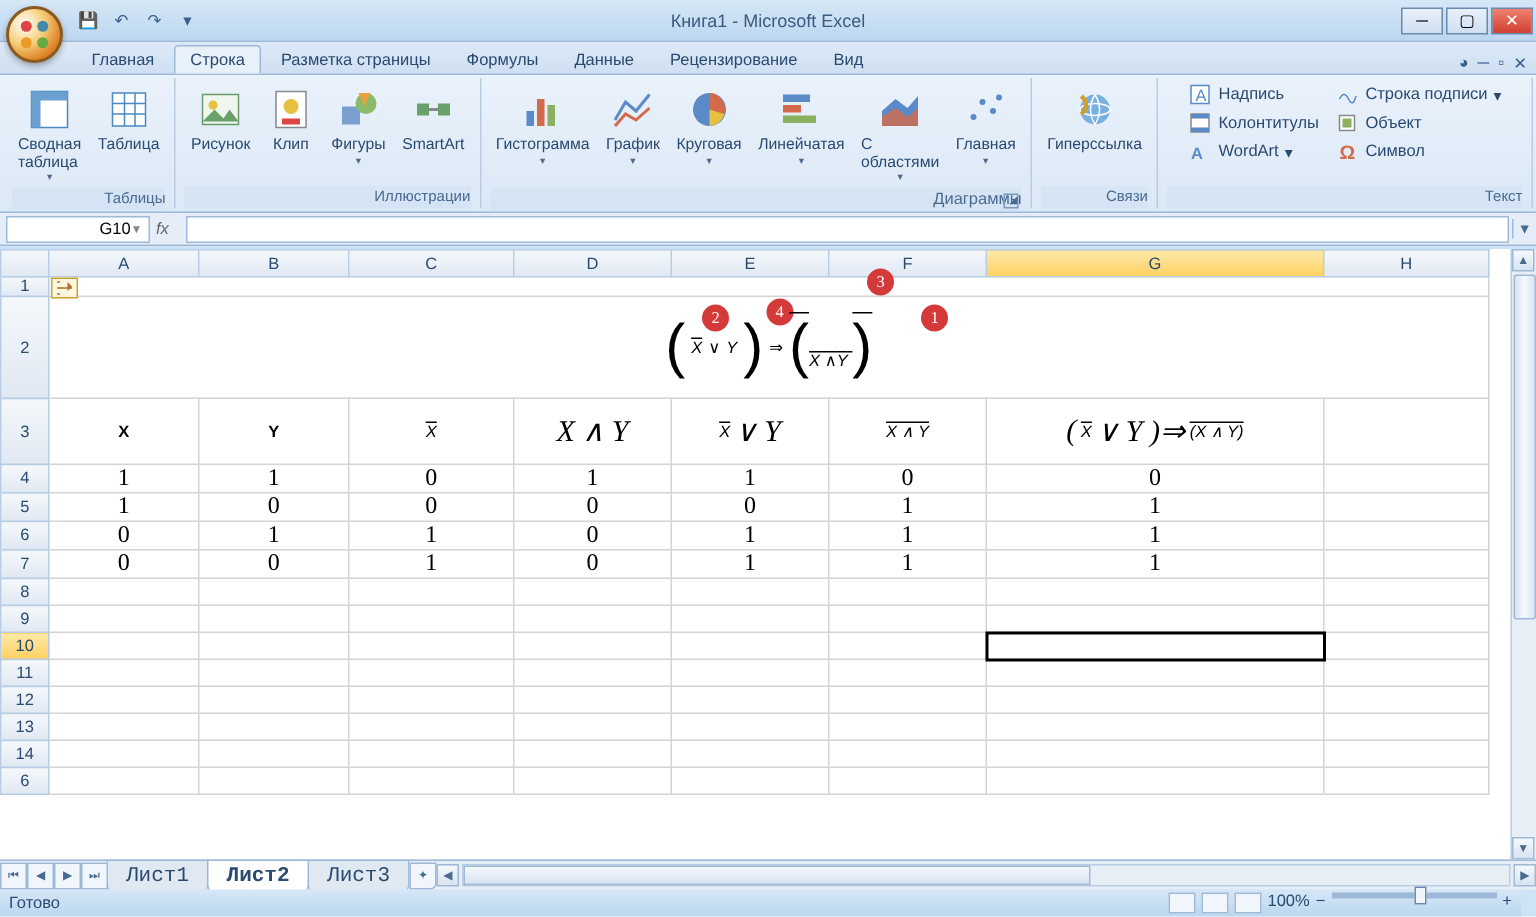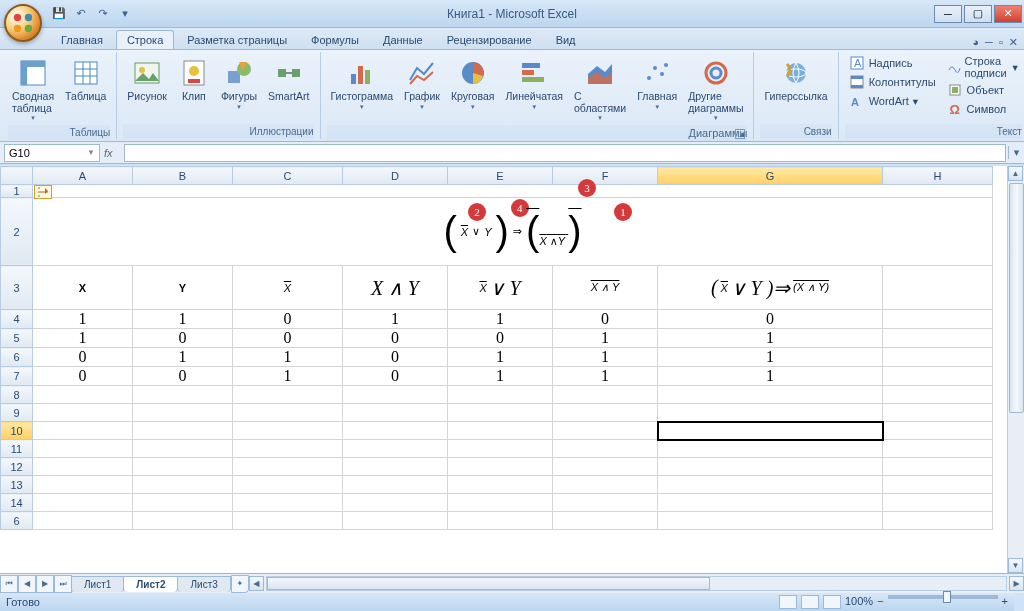--- a/index.html
+++ b/index.html
@@ -31,21 +31,21 @@
 .bigbtn { display:flex; flex-direction:column; align-items:center; padding:2px 3px; color:#2a4a70; cursor:pointer; border:1px solid transparent; border-radius:3px; min-width:40px; }
 .bigbtn .ico { width:32px; height:32px; display:flex; align-items:center; justify-content:center; margin-bottom:2px; }
 .bigbtn .lbl { font-size:10.5px; text-align:left; line-height:1.1; white-space:pre; }
 .dd::after { content:"▾"; font-size:7px; color:#4a6a90; display:block; }
 .smallbtns { display:flex; flex-direction:column; gap:1px; }
 .smallbtn { display:flex; align-items:center; gap:4px; padding:1px 4px; color:#2a4a70; cursor:pointer; font-size:10.5px; }
 .smallbtn .sico { width:16px; height:16px; display:inline-flex; align-items:center; justify-content:center; }
 
 
 .fbar { height:22px; background:#e4edf8; display:flex; align-items:center; border-bottom:1px solid #9db9d7; }
-.namebox { width:96px; height:18px; background:#fff; border:1px solid #9db9d7; margin-left:4px; padding:0 4px; display:flex; align-items:center; justify-content:space-between; font-size:11px; }
+.namebox { width:96px; height:18px; background:#fff; border:1px solid #9db9d7; margin-left:4px; padding:0 4px; display:flex; align-items:center; justify-content:flex-end; font-size:11px; }
 .fx { width:16px; margin:0 4px; color:#666; font-style:italic; }
 .formula { flex:1; height:18px; background:#fff; border:1px solid #9db9d7; margin-right:2px; }
 .fbar-exp { width:16px; text-align:center; color:#4a6a90; border-left:1px solid #9db9d7; }
 
 
 .gridwrap { position:absolute; top:166px; left:0; right:0; bottom:38px; background:#fff; overflow:hidden; }
 .corner { width:32px; height:18px; background:linear-gradient(#f4f8fc,#e0e8f2); border:1px solid #b8cde4; }
 table.sheet { border-collapse:collapse; table-layout:fixed; }
 .colh th { background:linear-gradient(#f4f8fc,#e0e8f2); border:1px solid #b8cde4; color:#2a4a70; font-weight:normal; height:18px; font-size:11px; }
 .rowh { background:linear-gradient(#f4f8fc,#e0e8f2); border:1px solid #b8cde4; color:#2a4a70; text-align:center; width:32px; font-size:11px; }
@@ -66,21 +66,21 @@
 .hdr { font-family:"Times New Roman",serif; font-size:20px; font-style:italic; display:flex; align-items:center; justify-content:center; gap:3px; }
 .hdr .up { font-style:normal; }
 
 
 .vscroll { position:absolute; right:0; top:166px; bottom:38px; width:17px; background:#e8eef6; border-left:1px solid #b8cde4; }
 .vscroll .btn, .hscroll .btn { width:15px; height:15px; background:linear-gradient(#f4f8fc,#d8e4f0); border:1px solid #9db9d7; display:flex; align-items:center; justify-content:center; font-size:8px; color:#4a6a90; }
 .vscroll .thumb { position:absolute; top:17px; left:1px; width:15px; height:230px; background:linear-gradient(90deg,#d8e4f0,#f4f8fc,#d8e4f0); border:1px solid #9db9d7; border-radius:2px; }
 .hscroll { position:absolute; left:0; right:0; bottom:18px; height:20px; background:#e8eef6; display:flex; align-items:center; border-top:1px solid #9db9d7; }
 .sheettabs { display:flex; align-items:center; height:100%; }
 .sheettabs .nav { width:18px; height:18px; border:1px solid #9db9d7; background:#f0f6fc; display:flex; align-items:center; justify-content:center; font-size:8px; color:#4a6a90; }
-.sheettab { padding:2px 12px; background:#e0e8f2; border:1px solid #9db9d7; border-bottom:none; font-size:10px; color:#2a4a70; border-radius:0 0 4px 4px; margin-left:-1px; }
+.sheettab { padding:2px 12px; background:#e0e8f2; border:1px solid #9db9d7; border-bottom:none; font-size:14px; color:#2a4a70; border-radius:0 0 4px 4px; margin-left:-1px;font-family:Liberation Mono, monospace; }
 .sheettab.active { background:#fff; font-weight:bold; }
 .hbar { flex:1; margin:0 2px; height:15px; background:#e8eef6; position:relative; border:1px solid #b8cde4; }
 .hbar .thumb { position:absolute; left:0; width:60%; height:100%; background:linear-gradient(#f4f8fc,#d8e4f0); border:1px solid #9db9d7; }
 
 .status { position:absolute; left:0; right:10px; bottom:0; height:18px; background:linear-gradient(#d6e7f7,#bcd6ef); display:flex; align-items:center; padding:0 6px; color:#2a4a70; font-size:11px; }
 .status .right { margin-left:auto; display:flex; gap:4px; }
 .zoom-track { width:110px; height:4px; background:#9db9d7; position:relative; }
 .zoom-track .knob { position:absolute; left:50%; top:-4px; width:8px; height:12px; background:#f0f6fc; border:1px solid #6a8ab0; }
 .viewbtn { width:18px; height:14px; border:1px solid #9db9d7; background:#f0f6fc; }
 
@@ -260,30 +260,20 @@
       <div class="bigbtn dd">
           <div class="ico">
             <svg width="30" height="30">
               <circle cx="7" cy="20" r="2" fill="#5a8ac8"></circle>
               <circle cx="13" cy="10" r="2" fill="#5a8ac8"></circle>
               <circle cx="20" cy="16" r="2" fill="#5a8ac8"></circle>
               <circle cx="24" cy="7" r="2" fill="#5a8ac8"></circle>
             </svg>
           </div>
           <div class="lbl">Главная</div>
-        </div>
-      <div class="bigbtn dd">
-          <div class="ico">
-            <svg width="30" height="30">
-              <circle cx="15" cy="15" r="10" fill="none" stroke="#d46a4a" stroke-width="3"></circle>
-              <circle cx="15" cy="15" r="5" fill="none" stroke="#5a8ac8" stroke-width="3"></circle>
-            </svg>
-          </div>
-          <div class="lbl">Другие
-диаграммы</div>
         </div>
     </div>
     <div class="group-label"><span>Диаграммы</span><span class="dlg">◢</span></div>
   </div>
 
   <div class="group">
     <div class="group-body">
       <div class="bigbtn">
           <div class="ico">
             <svg width="30" height="30">

